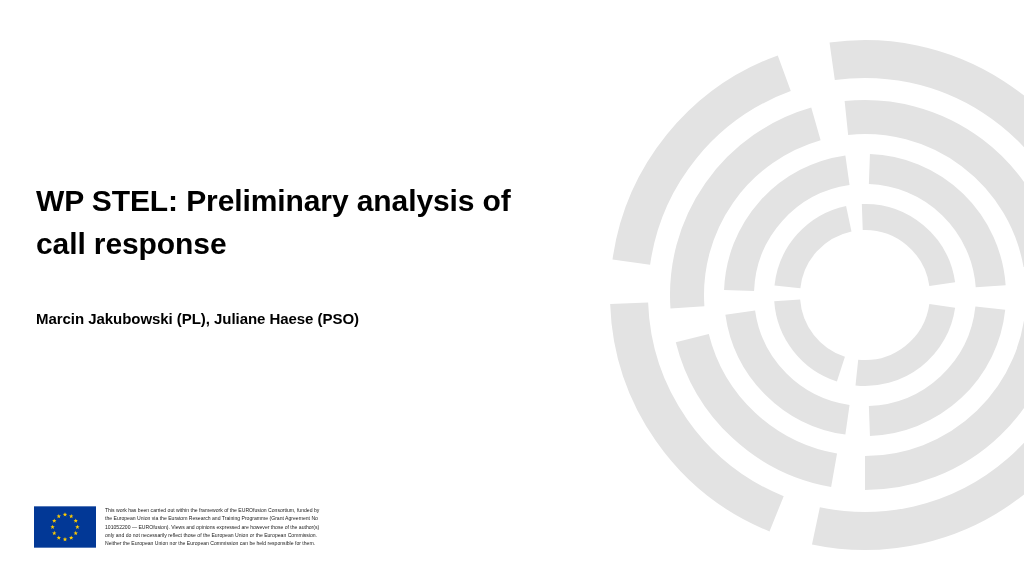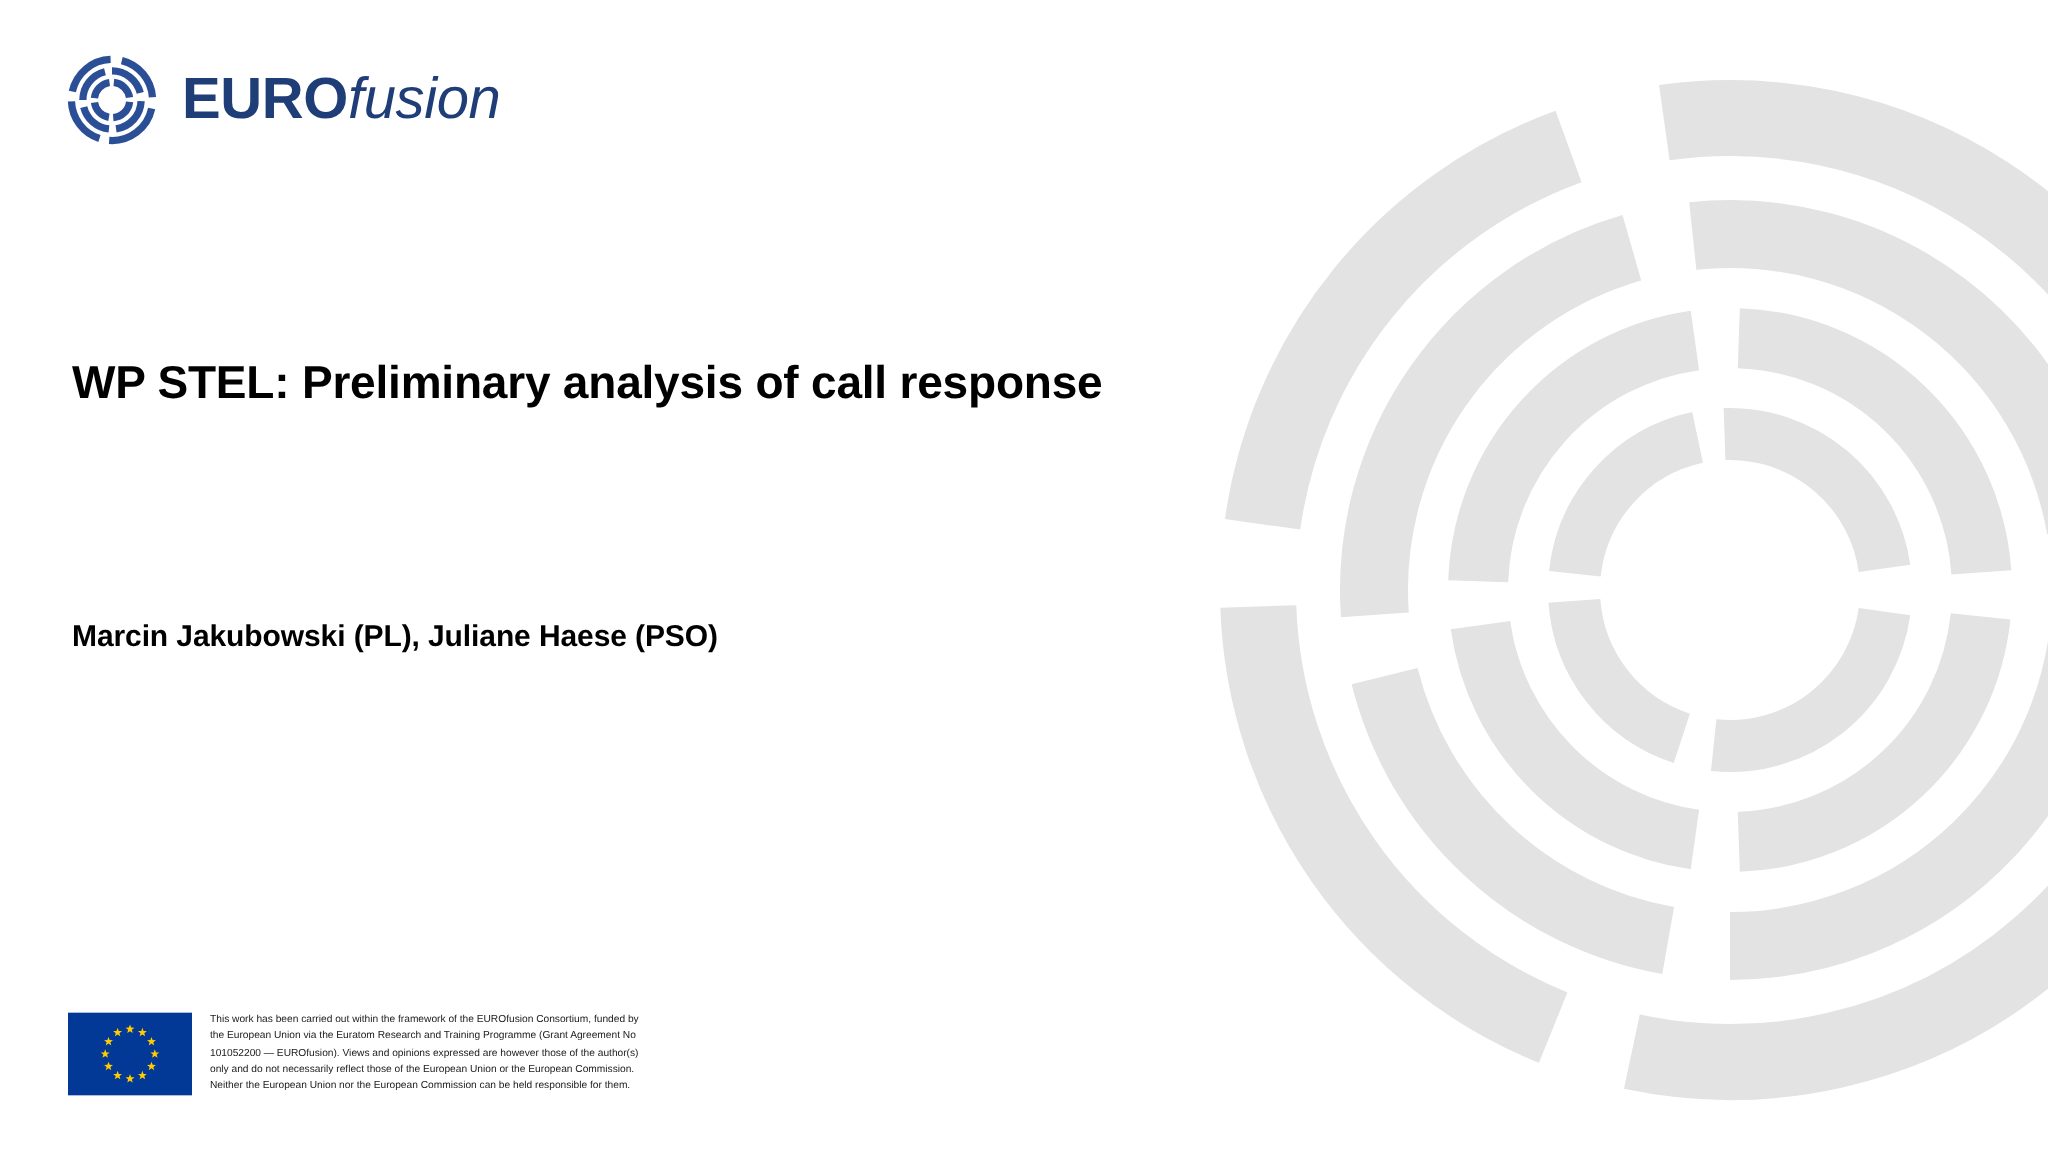--- a/index.html
+++ b/index.html
@@ -46,21 +46,21 @@
   }
   #logo-wordmark .euro { font-weight: 600; font-style: normal; }
   #logo-wordmark .fusion { font-weight: 400; font-style: italic; }
 
   
   #title {
     position: absolute;
     left: 36px;
     top: 160px;
     width: 520px;
-    font-size: 23px;
+    font-size: 30px;
     font-weight: bold;
     line-height: 1.42;
     color: #000000;
     letter-spacing: -0.1px;
   }
 
   
   #authors {
     position: absolute;
     left: 36px;
@@ -111,41 +111,20 @@
           <path d="M 256.39 137.98 A 178 178 0 0 1 450.30 284.09" stroke-width="34"></path>
           <path d="M 452.89 321.21 A 178 178 0 0 1 275.00 493.00" stroke-width="34"></path>
           <path d="M 186.59 533.82 A 236 236 0 0 1 39.14 323.24" stroke-width="38"></path>
           <path d="M 41.30 282.16 A 236 236 0 0 1 194.28 93.23" stroke-width="38"></path>
           <path d="M 242.16 81.30 A 236 236 0 0 1 501.86 249.95" stroke-width="38"></path>
           <path d="M 510.43 298.54 A 236 236 0 0 1 225.93 545.84" stroke-width="38"></path>
         </g>
     </svg>
   </div>
 
-  <div id="logo">
-    <svg id="logo-mark" viewBox="0 0 100 100">
-      <g id="logo-group" fill="none" stroke="#2a4f96" stroke-linecap="butt">
-          <path d="M 47.05 66.74 A 17 17 0 0 1 33.17 52.37" stroke-width="7"></path>
-          <path d="M 33.09 48.22 A 17 17 0 0 1 47.63 33.17" stroke-width="7"></path>
-          <path d="M 51.78 33.09 A 17 17 0 0 1 66.83 47.63" stroke-width="7"></path>
-          <path d="M 66.91 51.78 A 17 17 0 0 1 51.19 66.96" stroke-width="7"></path>
-          <path d="M 47.07 77.85 A 28 28 0 0 1 22.83 56.77" stroke-width="7"></path>
-          <path d="M 22.00 50.00 A 28 28 0 0 1 43.23 22.83" stroke-width="7"></path>
-          <path d="M 50.00 22.00 A 28 28 0 0 1 77.17 43.23" stroke-width="7"></path>
-          <path d="M 77.98 50.98 A 28 28 0 0 1 53.90 77.73" stroke-width="7"></path>
-          <path d="M 37.95 87.09 A 39 39 0 0 1 11.02 51.36" stroke-width="7"></path>
-          <path d="M 11.85 41.89 A 39 39 0 0 1 48.64 11.02" stroke-width="7"></path>
-          <path d="M 59.43 12.16 A 39 39 0 0 1 88.90 47.28" stroke-width="7"></path>
-          <path d="M 88.15 58.11 A 39 39 0 0 1 47.28 88.90" stroke-width="7"></path>
-        </g>
-    </svg>
-    <div id="logo-wordmark">
-      <span class="euro">EURO</span><span class="fusion">fusion</span>
-    </div>
-  </div>
 
   <h1 id="title">WP STEL: Preliminary analysis of call response</h1>
 
   <div id="authors">Marcin Jakubowski (PL), Juliane Haese (PSO)</div>
 
   <div id="footer">
     <svg id="eu-flag" viewBox="0 0 90 60">
       <rect x="0" y="0" width="90" height="60" fill="#023896"></rect>
       <g id="eu-stars" fill="#ffcc00">
           <polygon points="45.00,8.60 45.84,10.84 48.23,10.95 46.36,12.44 47.00,14.75 45.00,13.43 43.00,14.75 43.64,12.44 41.77,10.95 44.16,10.84"></polygon>

